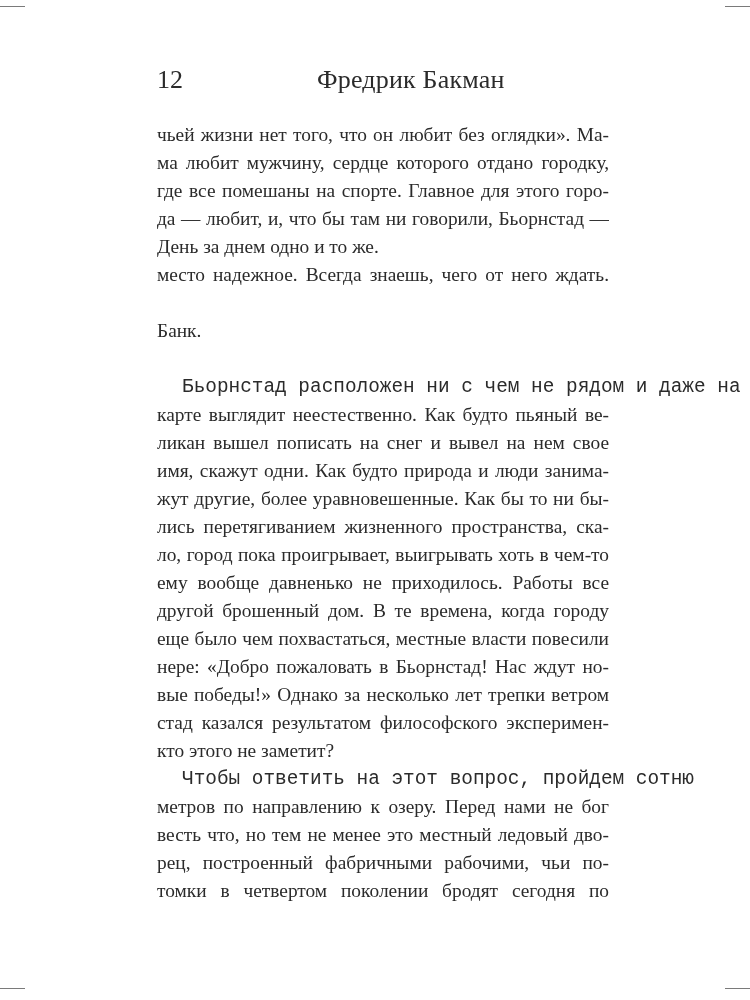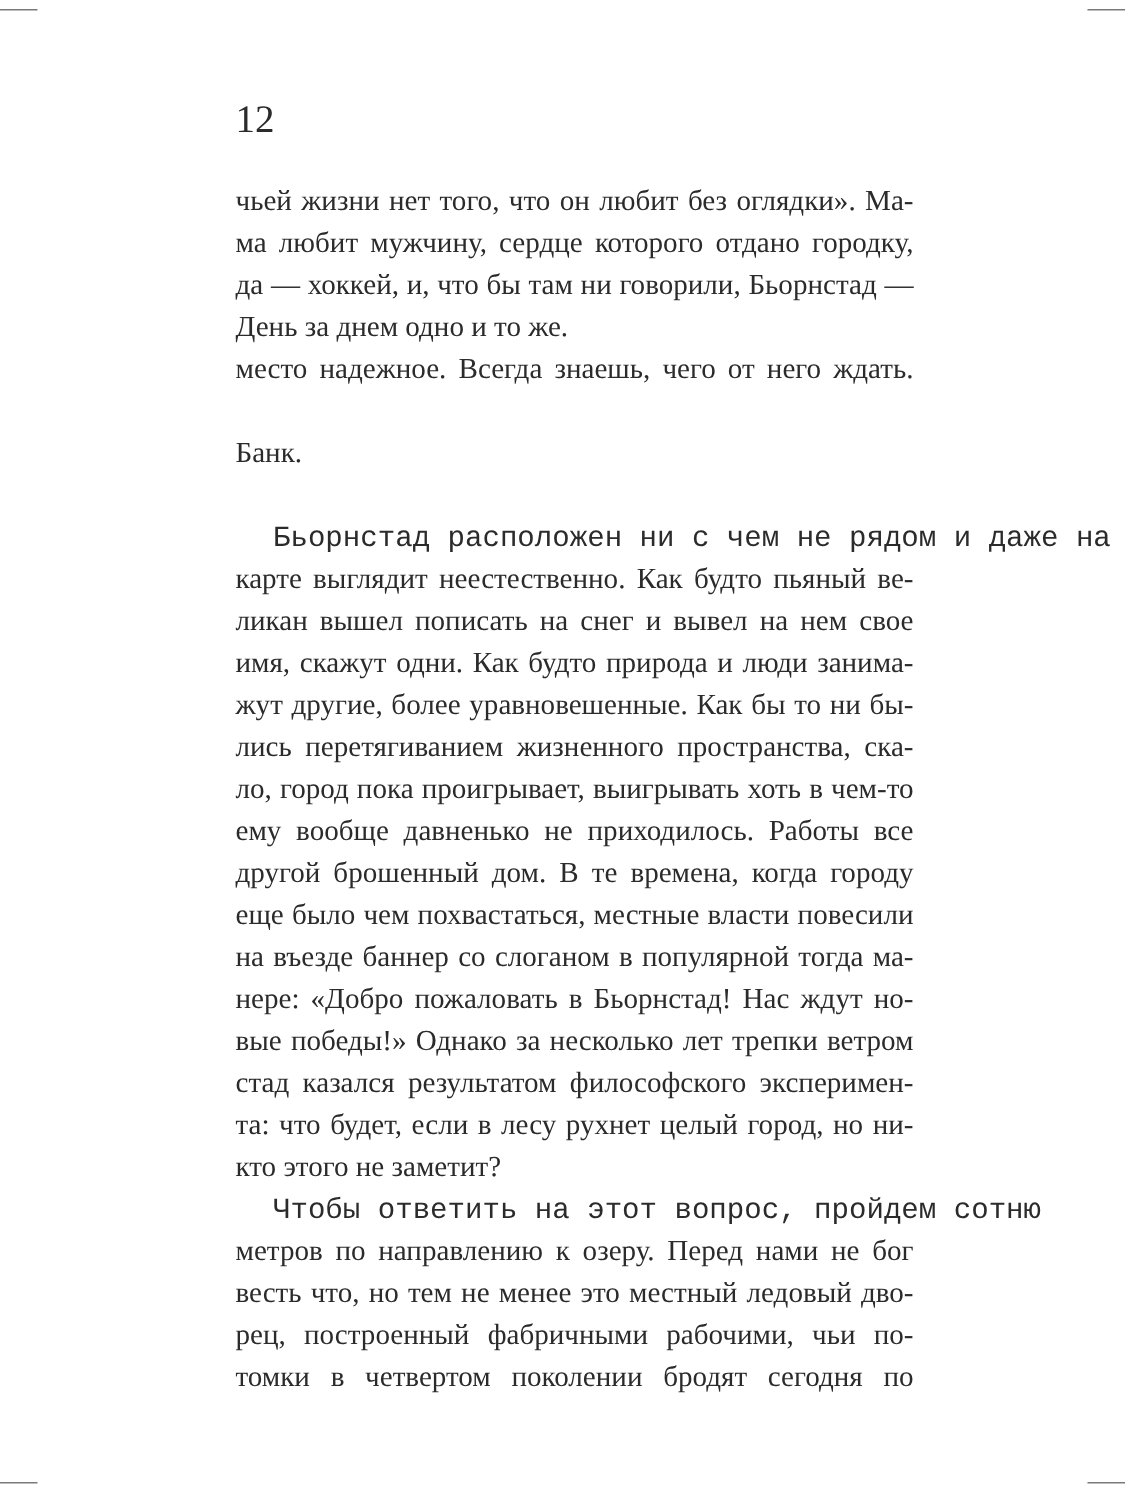--- a/index.html
+++ b/index.html
@@ -86,51 +86,51 @@
 </head>
 <body>
 
 <div class="crop-mark crop-tl"></div>
 <div class="crop-mark crop-tr"></div>
 <div class="crop-mark crop-bl"></div>
 <div class="crop-mark crop-br"></div>
 
 <div class="running-head">
   <span class="page-number">12</span>
+  <span class="author-name">Фредрик Бакман</span>
 </div>
 
 <div class="text-block">
   <p>
     <span class="line">чьей жизни нет того, что он любит без оглядки». Ма-</span>
     <span class="line">ма любит мужчину, сердце которого отдано городку,</span>
-    <span class="line">да — хоккей, и, что бы там ни говорили, Бьорнстад —</span>
+    <span class="line">где все помешаны на спорте. Главное для этого горо-</span>
+    <span class="line">да — любит, и, что бы там ни говорили, Бьорнстад —</span>
     <span class="line last">День за днем одно и то же.</span>
     <span class="line">место надежное. Всегда знаешь, чего от него ждать.</span>
   </p>
 
   <div class="section-break"></div>
   <span class="scene-label">Банк.</span>
   <div class="section-break"></div>
 
   <p>
     <span class="line indent">Бьорнстад расположен ни с чем не рядом и даже на</span>
     <span class="line">карте выглядит неестественно. Как будто пьяный ве-</span>
     <span class="line">ликан вышел пописать на снег и вывел на нем свое</span>
     <span class="line">имя, скажут одни. Как будто природа и люди занима-</span>
     <span class="line">жут другие, более уравновешенные. Как бы то ни бы-</span>
     <span class="line">лись перетягиванием жизненного пространства, ска-</span>
     <span class="line">ло, город пока проигрывает, выигрывать хоть в чем-то</span>
     <span class="line">ему вообще давненько не приходилось. Работы все</span>
     <span class="line">другой брошенный дом. В те времена, когда городу</span>
     <span class="line">еще было чем похвастаться, местные власти повесили</span>
-    <span class="line">на въезде баннер со слоганом в популярной тогда ма-</span>
     <span class="line">нере: «Добро пожаловать в Бьорнстад! Нас ждут но-</span>
     <span class="line">вые победы!» Однако за несколько лет трепки ветром</span>
     <span class="line">стад казался результатом философского эксперимен-</span>
-    <span class="line">та: что будет, если в лесу рухнет целый город, но ни-</span>
     <span class="line last">кто этого не заметит?</span>
   </p>
 
   <p>
     <span class="line indent">Чтобы ответить на этот вопрос, пройдем сотню</span>
     <span class="line">метров по направлению к озеру. Перед нами не бог</span>
     <span class="line">весть что, но тем не менее это местный ледовый дво-</span>
     <span class="line">рец, построенный фабричными рабочими, чьи по-</span>
     <span class="line">томки в четвертом поколении бродят сегодня по</span>
   </p>

